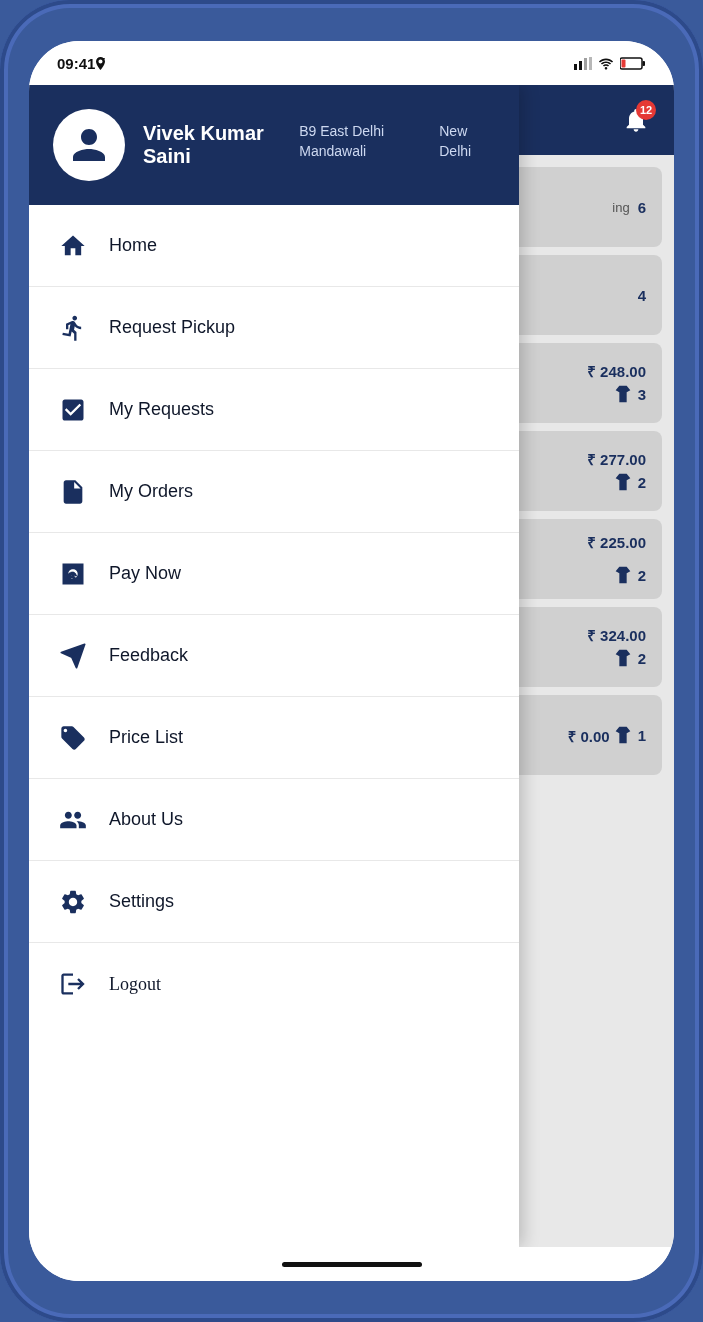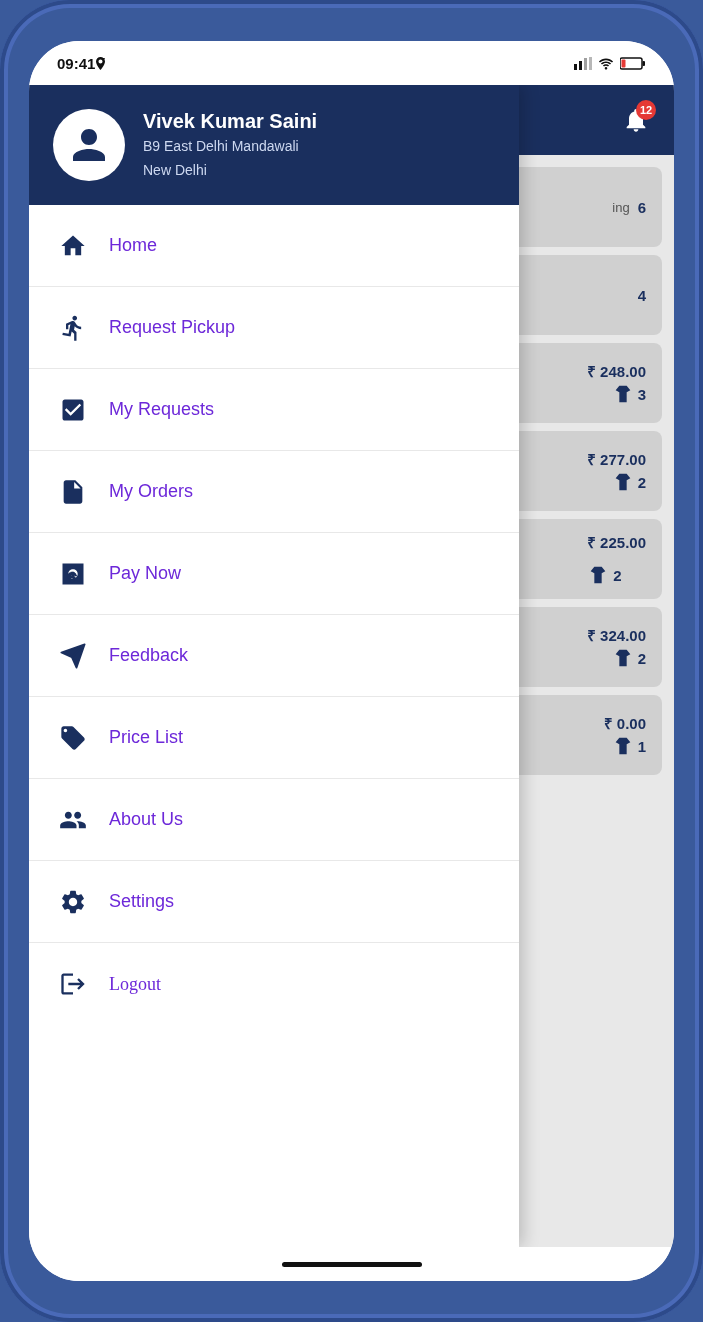--- a/index.html
+++ b/index.html
@@ -155,21 +155,21 @@
       justify-content: center;
       flex-shrink: 0;
     }
     .avatar-icon {
       width: 40px;
       height: 40px;
       fill: #1a2f5e;
     }
     .user-info {
       display: flex;
-      flex-direction: column;
+      flex-direction: row;
       gap: 4px;
     }
     .user-name {
       font-size: 20px;
       font-weight: 700;
       color: #fff;
     }
     .user-address {
       font-size: 14px;
       color: #cdd8f0;
@@ -202,21 +202,21 @@
       justify-content: center;
       flex-shrink: 0;
     }
     .menu-icon svg {
       fill: #1a2f5e;
       width: 28px;
       height: 28px;
     }
     .menu-label {
       font-size: 18px;
-      color: #6d28d9;
+      color: #0f172a;
       font-weight: 400;
     }
     
     .home-indicator {
       height: 34px;
       display: flex;
       align-items: center;
       justify-content: center;
       background: #fff;
       flex-shrink: 0;
@@ -301,21 +301,21 @@
               <span class="bg-card-price">₹ 277.00</span>
               <div style="display:flex;align-items:center;gap:4px;">
                 <svg fill="#1a2f5e" width="22" height="22" viewBox="0 0 24 24">
                     <path d="M16 3H8L4 8l4 2v11h8V10l4-2z"></path>
                   </svg>
                 <span style="font-size:15px;color:#1a2f5e;font-weight:600;">2</span>
               </div>
             </div>
           </div>
           <div class="bg-card">
-            <div style="display:flex;flex-direction:column;align-items:flex-start;gap:12px;">
+            <div style="display:flex;flex-direction:column;align-items:flex-end;gap:12px;">
               <span class="bg-card-price">₹ 225.00</span>
               <div style="display:flex;align-items:center;gap:4px;">
                 <svg fill="#1a2f5e" width="22" height="22" viewBox="0 0 24 24">
                     <path d="M16 3H8L4 8l4 2v11h8V10l4-2z"></path>
                   </svg>
                 <span style="font-size:15px;color:#1a2f5e;font-weight:600;">2</span>
               </div>
             </div>
           </div>
           <div class="bg-card">
@@ -323,21 +323,21 @@
               <span class="bg-card-price">₹ 324.00</span>
               <div style="display:flex;align-items:center;gap:4px;">
                 <svg fill="#1a2f5e" width="22" height="22" viewBox="0 0 24 24">
                     <path d="M16 3H8L4 8l4 2v11h8V10l4-2z"></path>
                   </svg>
                 <span style="font-size:15px;color:#1a2f5e;font-weight:600;">2</span>
               </div>
             </div>
           </div>
           <div class="bg-card">
-            <div style="display:flex;flex-direction:column;align-items:flex-end;gap:2px;">
+            <div style="display:flex;align-items:flex-end;gap:2px;">
               <span class="bg-card-price">₹ 0.00</span>
               <div style="display:flex;align-items:center;gap:4px;">
                 <svg fill="#1a2f5e" width="22" height="22" viewBox="0 0 24 24">
                     <path d="M16 3H8L4 8l4 2v11h8V10l4-2z"></path>
                   </svg>
                 <span style="font-size:15px;color:#1a2f5e;font-weight:600;">1</span>
               </div>
             </div>
           </div>
         </div>

